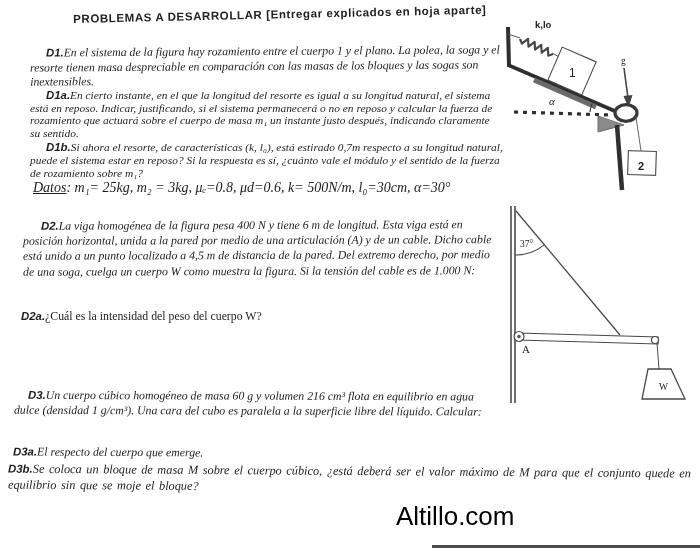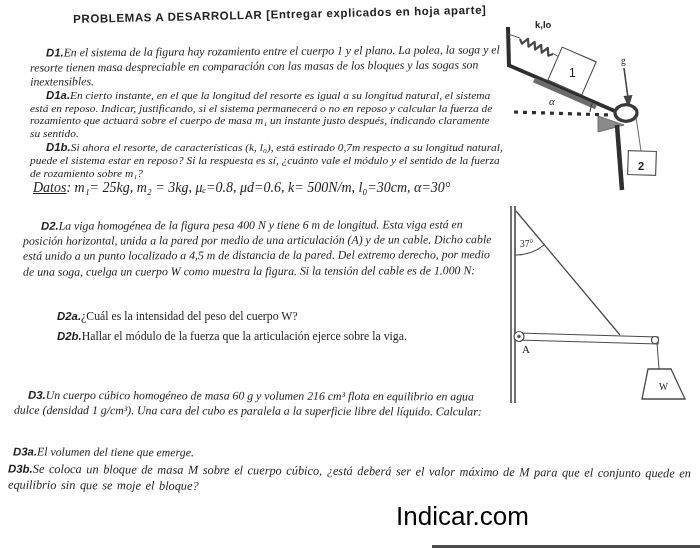--- a/index.html
+++ b/index.html
@@ -6,21 +6,21 @@
   #page{position:relative;width:700px;height:548px;background:#ffffff;overflow:hidden;
         font-family:"Liberation Serif",serif;color:#1f1f1f;}
 
   .title{position:absolute;left:73px;top:13px;white-space:nowrap;
          font-family:"Liberation Sans",sans-serif;font-weight:bold;font-size:11.5px;
          letter-spacing:.6px;transform:rotate(-1.3deg);transform-origin:left top;color:#222;}
 
   .para{position:absolute;font-style:italic;font-size:11.8px;line-height:14.5px;color:#1d1d1d;}
   .plabel{font-family:"Liberation Sans",sans-serif;font-weight:bold;font-style:italic;
           font-size:11.4px;}
-  .roman{font-style:normal;margin-left:36px;}
+  .roman{font-style:normal;}
   .uline{text-decoration:underline;}
   .fig-spacer{float:right;width:192px;height:12px;}
 
   .watermark{position:absolute;left:396px;top:501px;
              font-family:"Liberation Sans",sans-serif;font-size:26px;color:#000;}
 
   .scanbar{position:absolute;left:432px;top:545px;width:268px;height:3px;background:#4d4d4d;}
 
   svg{position:absolute;overflow:visible;}
   .fsans-b{font-family:"Liberation Sans",sans-serif;font-weight:bold;font-size:9.5px;fill:#222;}
@@ -53,30 +53,27 @@
   </div>
 
   <div class="para" style="left:23px;top:218px;width:478px;text-indent:18px;line-height:15.2px;transform:rotate(-0.2deg);">
     <span class="plabel">D2.</span><span>La viga homogénea de la figura pesa 400 N y tiene 6 m de longitud. Esta viga está en posición horizontal, unida a la pared por medio de una articulación (A) y de un cable. Dicho cable está unido a un punto localizado a 4,5 m de distancia de la pared. Del extremo derecho, por medio de una soga, cuelga un cuerpo W como muestra la figura. Si la tensión del cable es de 1.000 N:</span>
   </div>
 
   <div class="para roman" style="left:21px;top:309px;width:478px;line-height:15px;">
     <span class="plabel">D2a.</span><span>¿Cuál es la intensidad del peso del cuerpo W?</span>
   </div>
 
-  <div class="para roman" style="left:21px;top:329px;width:478px;line-height:15px;">
-    <span class="plabel">D2b.</span><span>Hallar el módulo de la fuerza que la articulación ejerce sobre la viga.</span>
-  </div>
 
   <div class="para" style="left:14px;top:389px;width:678px;text-indent:14px;line-height:14.8px;transform:rotate(0.2deg);">
     <span class="fig-spacer"></span><span class="plabel">D3.</span><span>Un cuerpo cúbico homogéneo de masa 60 g y volumen 216 cm³ flota en equilibrio en agua dulce (densidad 1 g/cm³). Una cara del cubo es paralela a la superficie libre del líquido. Calcular:</span>
   </div>
 
   <div class="para" style="left:13px;top:446px;width:600px;line-height:15px;transform:rotate(0.3deg);">
-    <span class="plabel">D3a.</span><span>El volumen del tiene que emerge.</span>
+    <span class="plabel">D3a.</span><span>El respecto del cuerpo que emerge.</span>
   </div>
 
   <div class="para" style="left:8px;top:464px;width:690px;font-size:12.3px;line-height:15.5px;word-spacing:1.5px;transform:rotate(0.4deg);">
     <span class="plabel">D3b.</span><span>Se coloca un bloque de masa M sobre el cuerpo cúbico, ¿está deberá ser el valor máximo de M para que el conjunto quede en equilibrio sin que se moje el bloque?</span>
   </div>
 
   <svg style="left:495px;top:8px;" width="205" height="190" viewBox="0 0 205 190">
     <text x="40" y="20" class="fsans-b">k,lo</text>
 
     <line x1="13" y1="19" x2="14" y2="59" stroke="#2e2e2e" stroke-width="4"></line>
@@ -124,16 +121,16 @@
     <circle cx="24" cy="136.5" r="5" fill="#ffffff" stroke="#4a4a4a" stroke-width="1.2"></circle>
     <circle cx="24" cy="136.5" r="1.8" fill="#555"></circle>
     <text x="27" y="153" class="fserif" style="font-style:normal">A</text>
 
     <circle cx="160" cy="140" r="3.5" fill="#ffffff" stroke="#4a4a4a" stroke-width="1.2"></circle>
     <line x1="162" y1="143" x2="164" y2="169" stroke="#4a4a4a" stroke-width="1"></line>
     <polygon points="153,169 176,169 190,199 147,199" fill="#ffffff" stroke="#4a4a4a" stroke-width="1.3"></polygon>
     <text x="164" y="190" class="fserif-sm">W</text>
   </svg>
 
-  <div class="watermark">Indicar.com</div>
+  <div class="watermark">Altillo.com</div>
   <div class="scanbar"></div>
 
 </div>
 
 </body></html>

